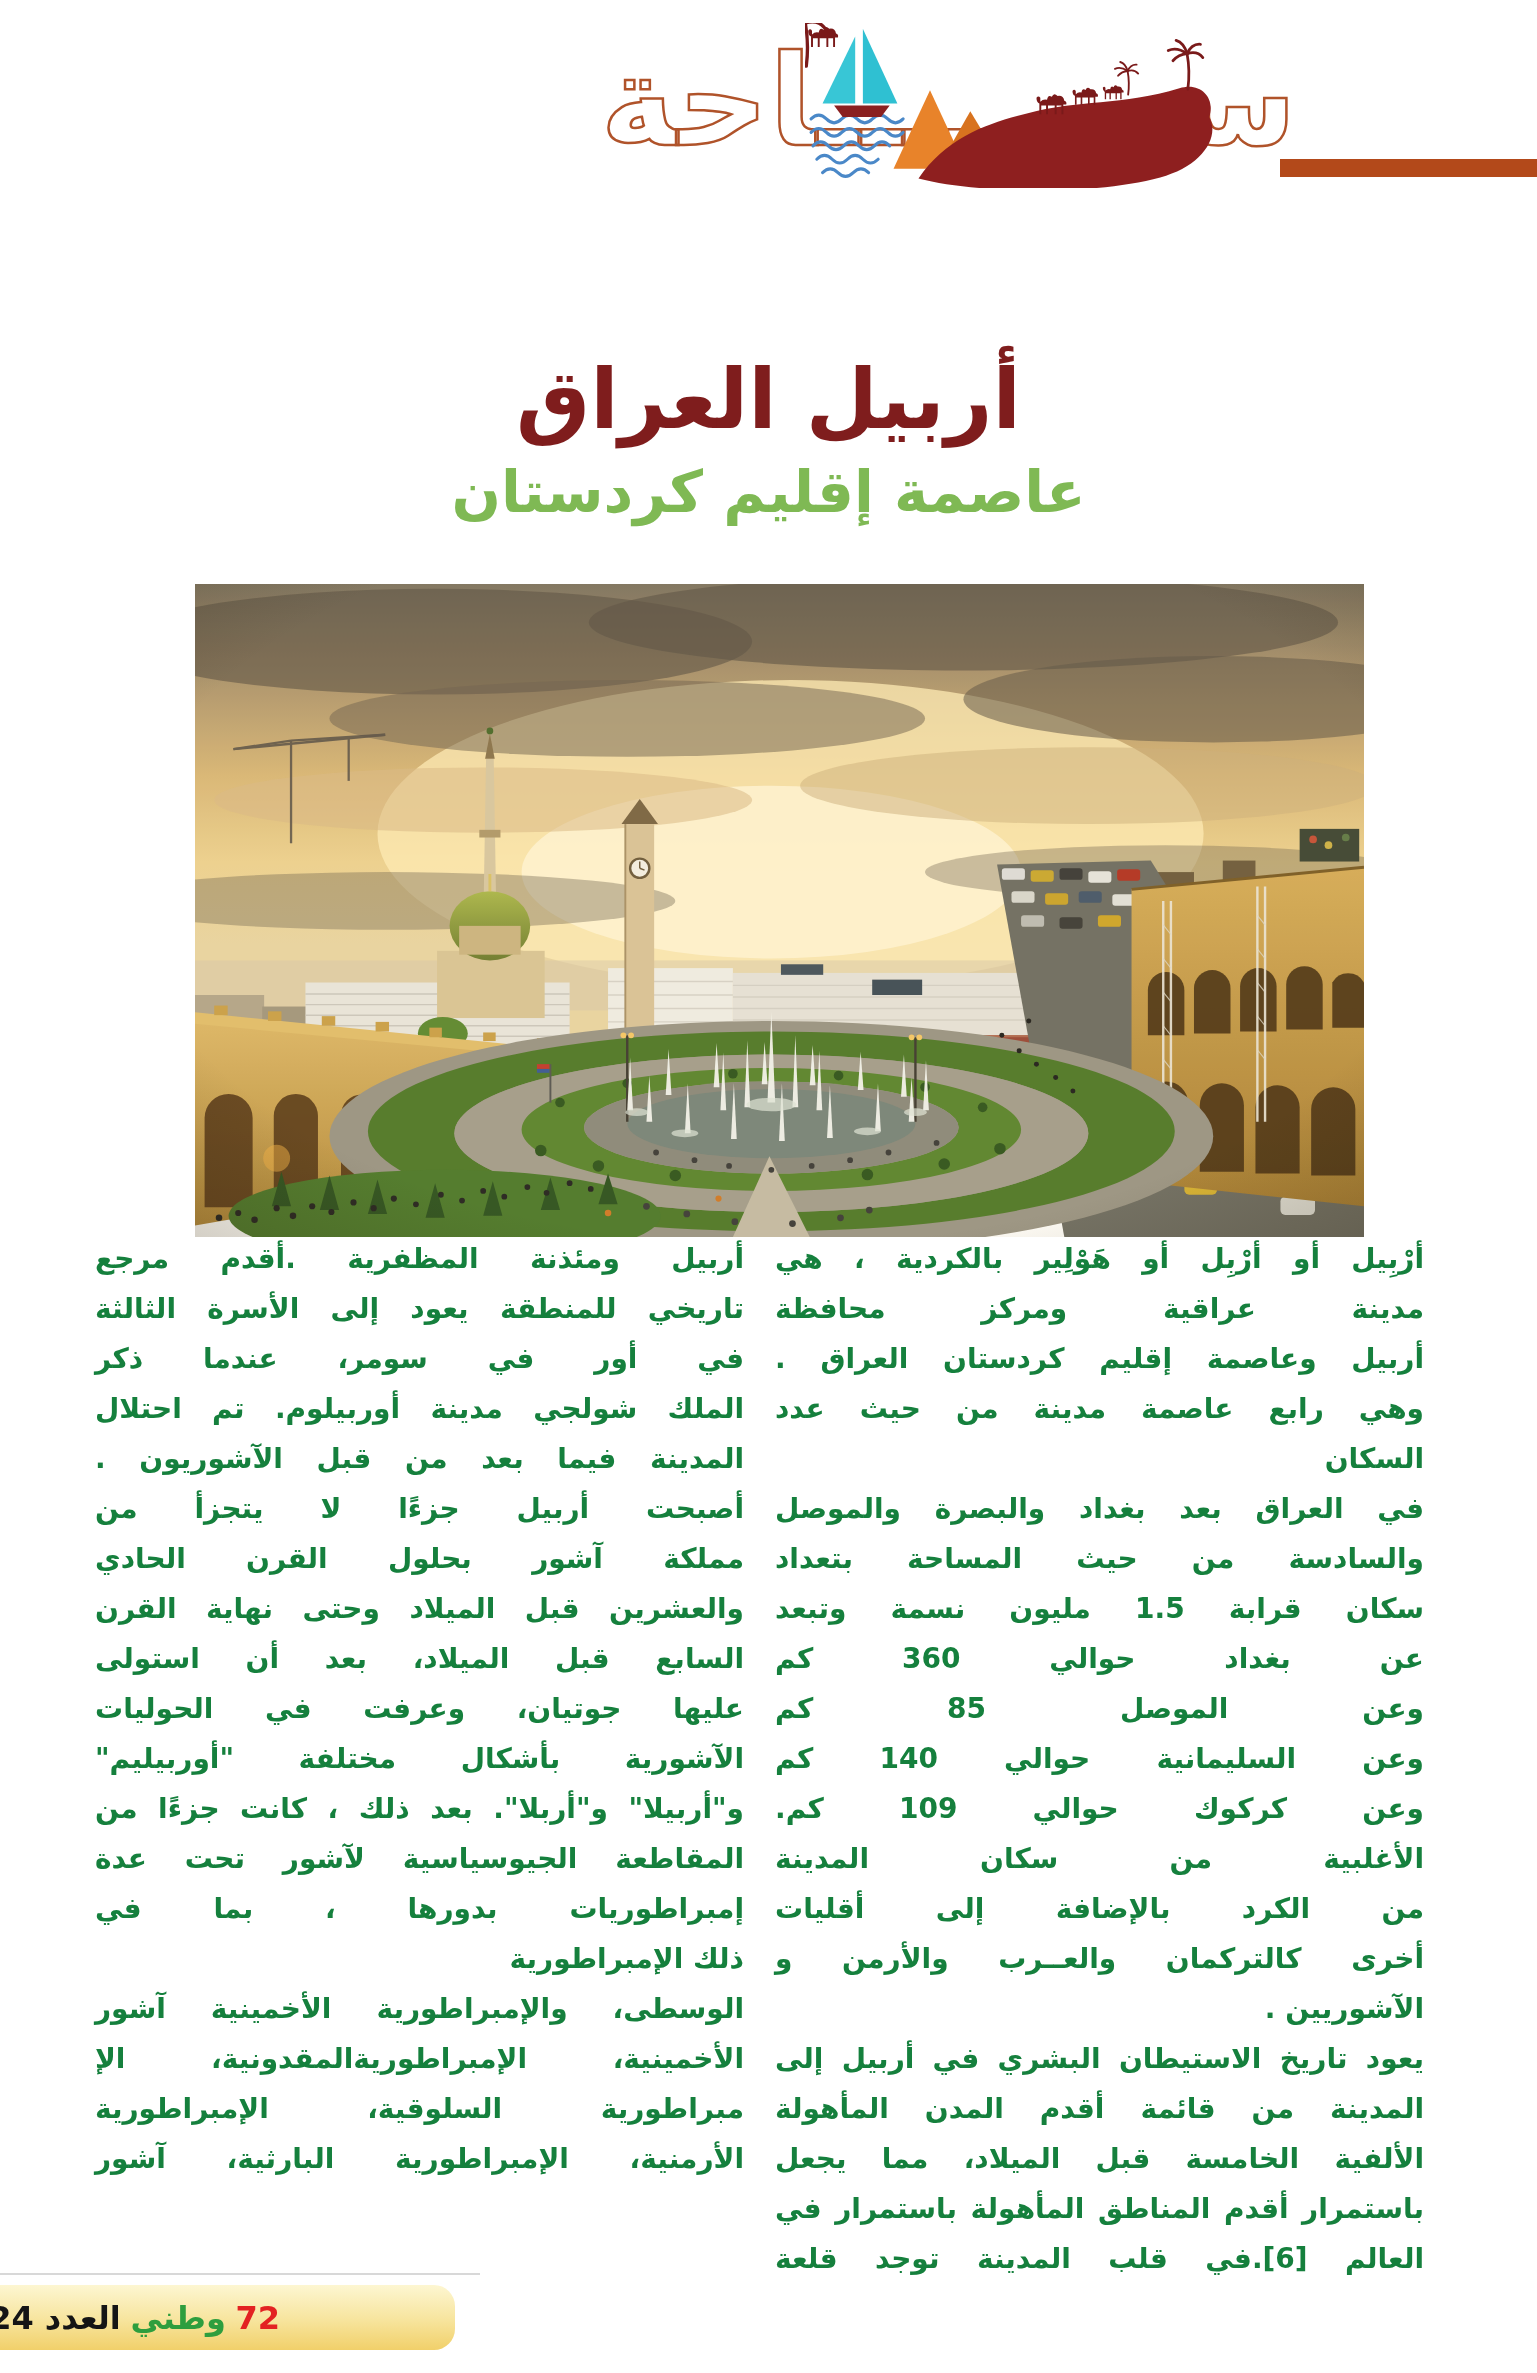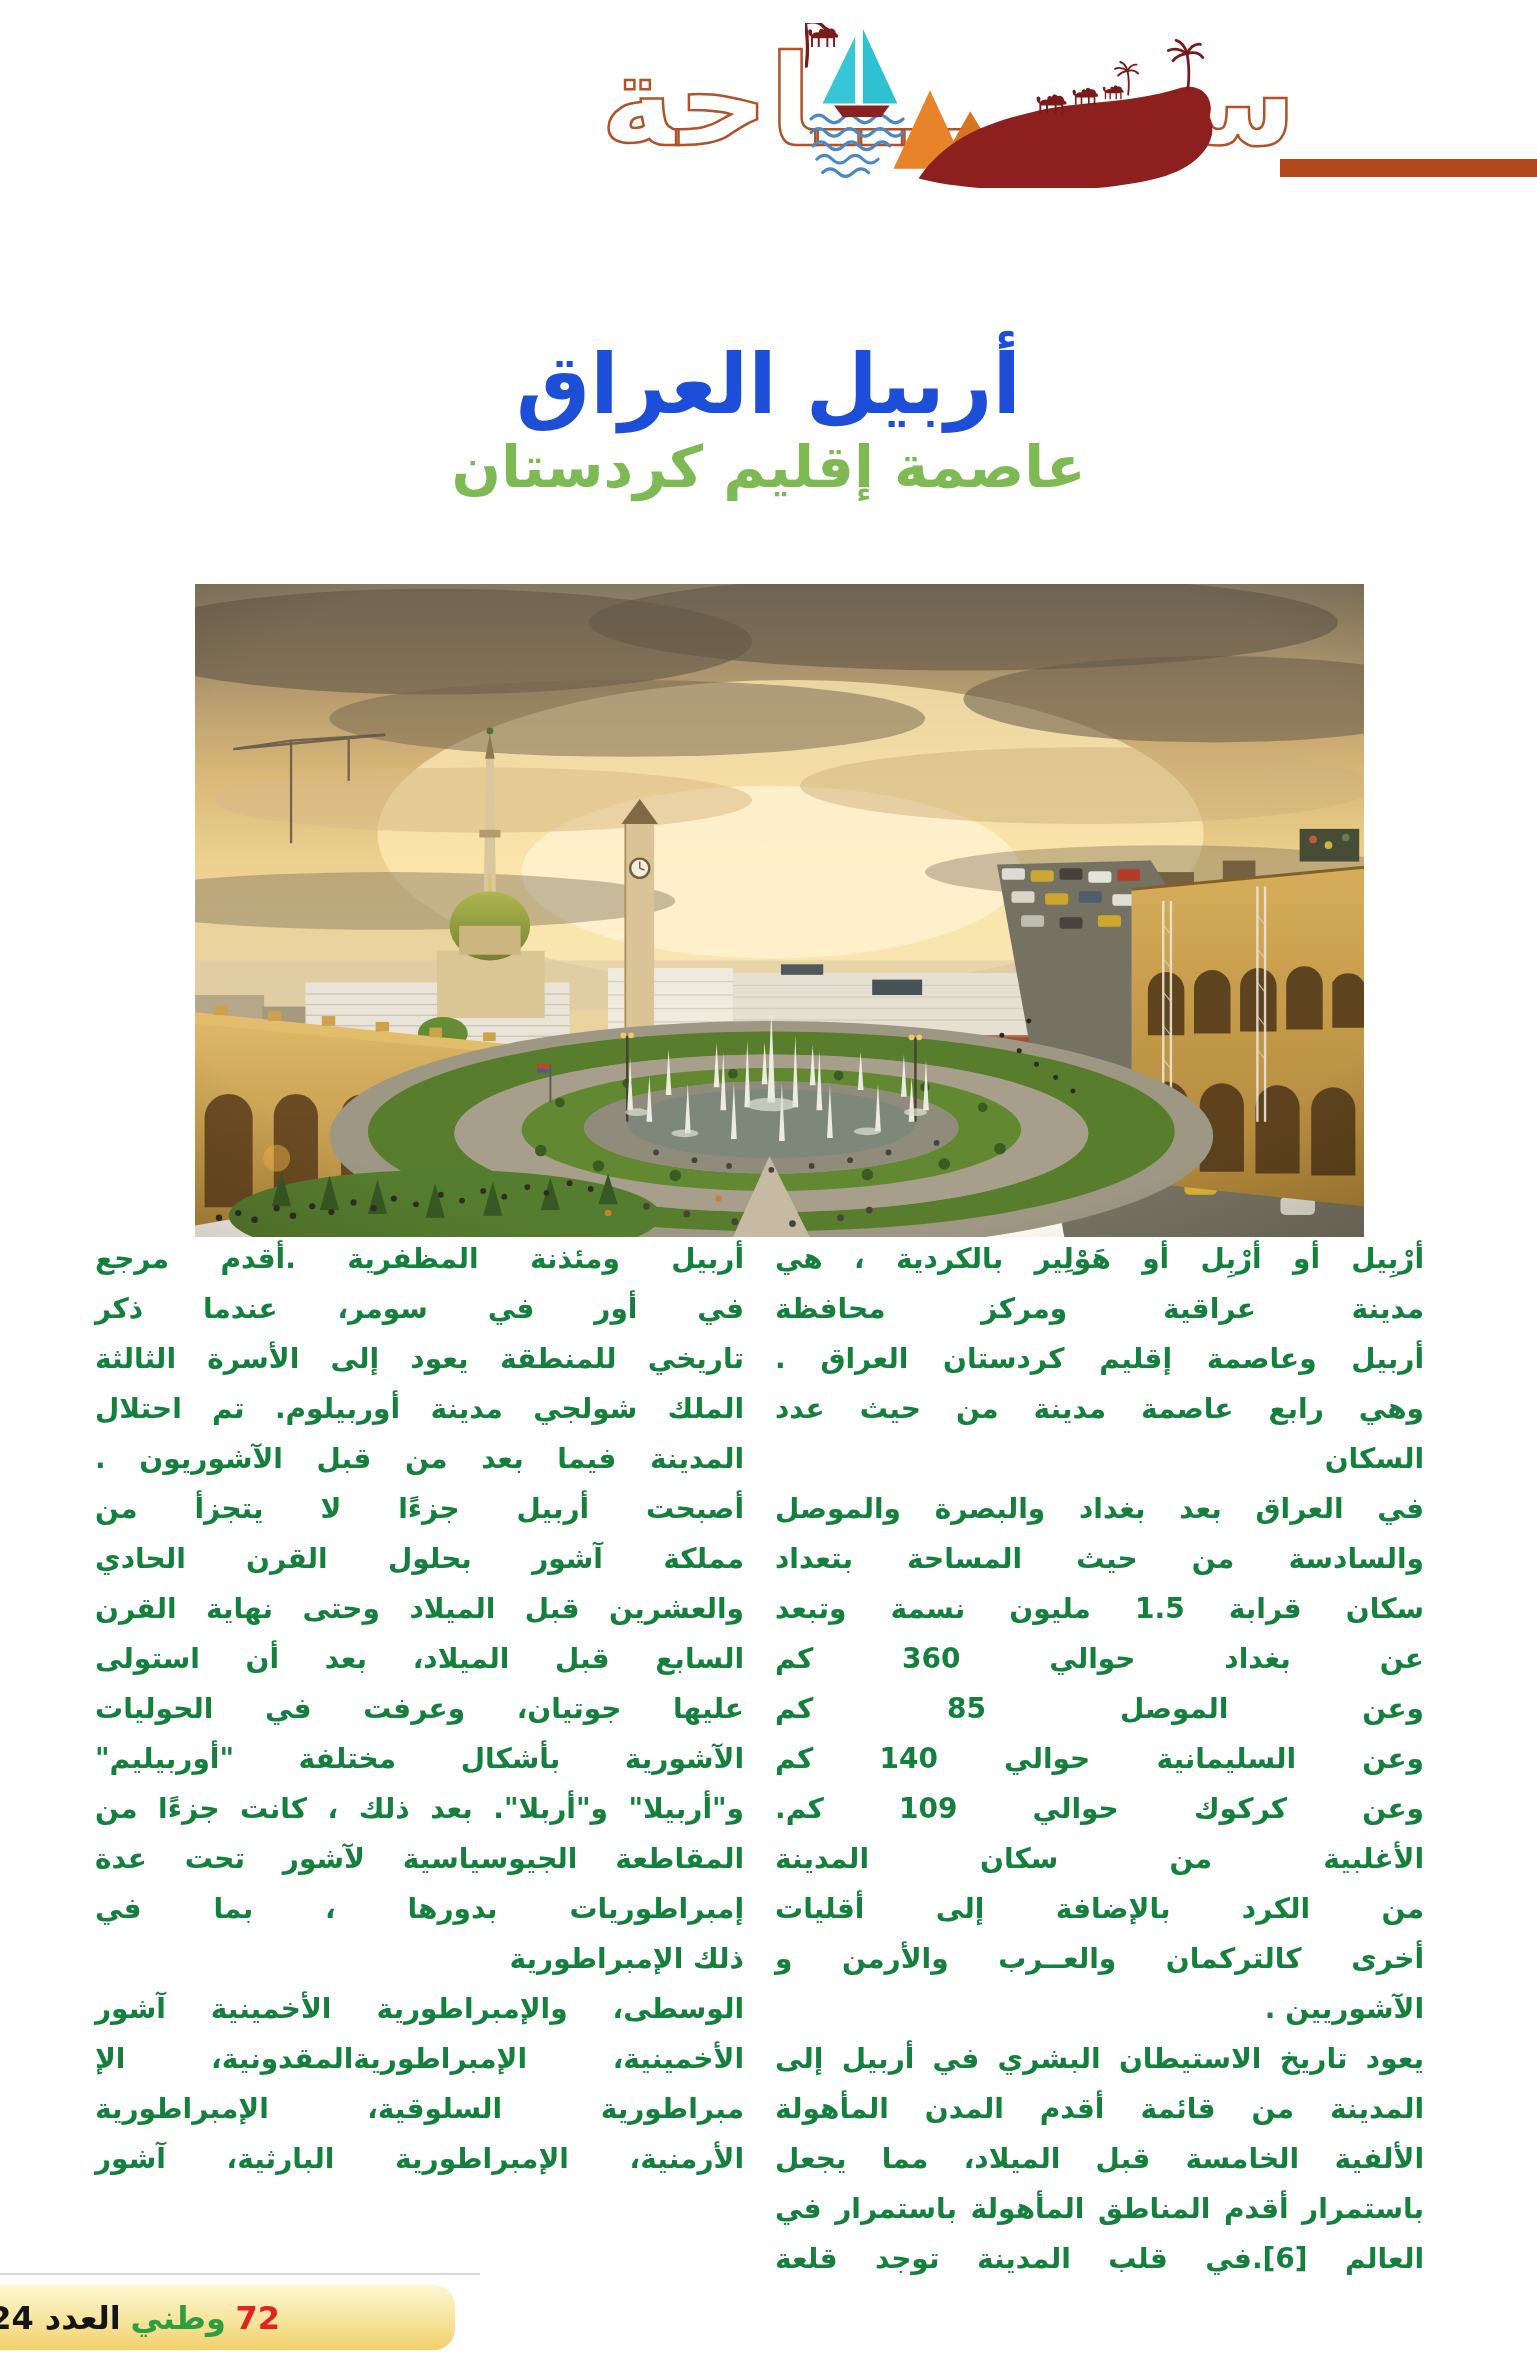--- a/index.html
+++ b/index.html
@@ -9,21 +9,21 @@
   
   .logo{position:absolute;top:19px;left:663px;width:634px;height:192px;}
   .logo-word{position:absolute;right:0;top:13.4px;line-height:1.1;font-size:127px;font-weight:bold;
              direction:rtl;white-space:nowrap;color:#ffffff;
              -webkit-text-stroke:2.5px #b0532a;text-stroke:2.5px #b0532a;}
   .logo-art{position:absolute;left:142px;top:3.8px;width:415px;height:165px;}
   .header-bar{position:absolute;top:159px;left:1280px;width:257px;height:18px;background:#b3491a;}
 
   
   .title-block{position:absolute;top:338px;left:0;width:1537px;text-align:center;direction:rtl;}
-  .title-main{margin:1px;font-size:83px;line-height:1.1;font-weight:bold;color:#1d4ed8;letter-spacing:0;}
+  .title-main{margin:16px;font-size:83px;line-height:1.1;font-weight:bold;color:#7f1d1d;letter-spacing:0;}
   .title-sub{margin:5.8px 0 0 0;font-size:58px;line-height:1.1;font-weight:bold;color:#7fb954;text-align:center;}
 
   
   .photo{position:absolute;left:195px;top:584px;width:1169px;height:653px;margin:0;padding:0;}
   .photo svg{display:block;width:100%;height:100%;}
 
   
   .columns{position:absolute;top:1234px;left:0;width:1537px;}
   .col{position:absolute;top:0;width:649px;direction:rtl;color:#15803d;font-weight:bold;
        font-size:28px;}
@@ -498,22 +498,22 @@
         <div class="line">أخرى كالتركمان والعــرب والأرمن و</div>
         <div class="line no-just">الآشوريين .</div>
         <div class="line">يعود تاريخ الاستيطان البشري في أربيل إلى</div>
         <div class="line">المدينة من قائمة أقدم المدن المأهولة</div>
         <div class="line">الألفية الخامسة قبل الميلاد، مما يجعل</div>
         <div class="line">باستمرار أقدم المناطق المأهولة باستمرار في</div>
         <div class="line">العالم [6].في قلب المدينة توجد قلعة</div>
       </div>
     <div class="col col-left">
         <div class="line">أربيل ومئذنة المظفرية .أقدم مرجع</div>
+        <div class="line">تاريخي للمنطقة يعود إلى الأسرة الثالثة</div>
         <div class="line">في أور في سومر، عندما ذكر</div>
-        <div class="line">تاريخي للمنطقة يعود إلى الأسرة الثالثة</div>
         <div class="line">الملك شولجي مدينة أوربيلوم. تم احتلال</div>
         <div class="line">المدينة فيما بعد من قبل الآشوريون .</div>
         <div class="line">أصبحت أربيل جزءًا لا يتجزأ من</div>
         <div class="line">مملكة آشور بحلول القرن الحادي</div>
         <div class="line">والعشرين قبل الميلاد وحتى نهاية القرن</div>
         <div class="line">السابع قبل الميلاد، بعد أن استولى</div>
         <div class="line">عليها جوتيان، وعرفت في الحوليات</div>
         <div class="line">الآشورية بأشكال مختلفة "أوربيليم"</div>
         <div class="line">و"أربيلا" و"أربلا". بعد ذلك ، كانت جزءًا من</div>
         <div class="line">المقاطعة الجيوسياسية لآشور تحت عدة</div>

